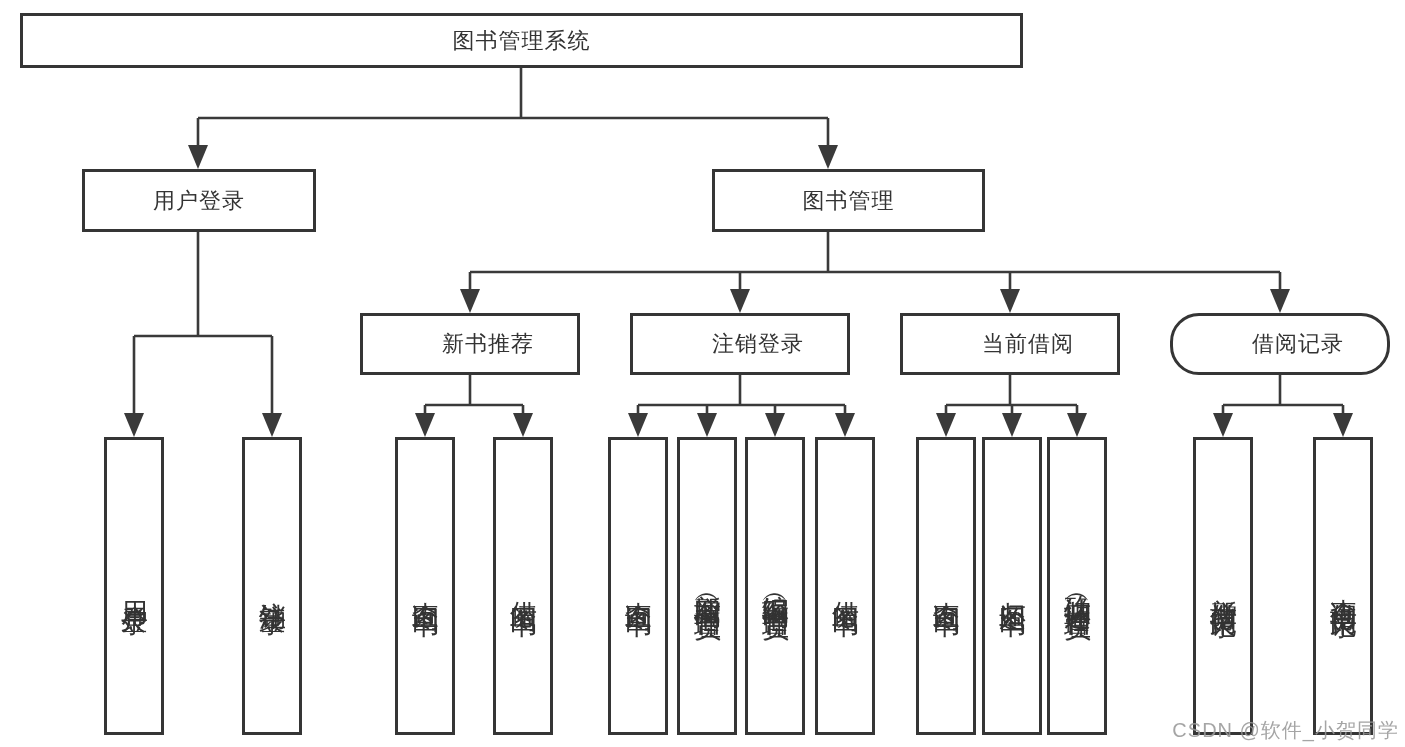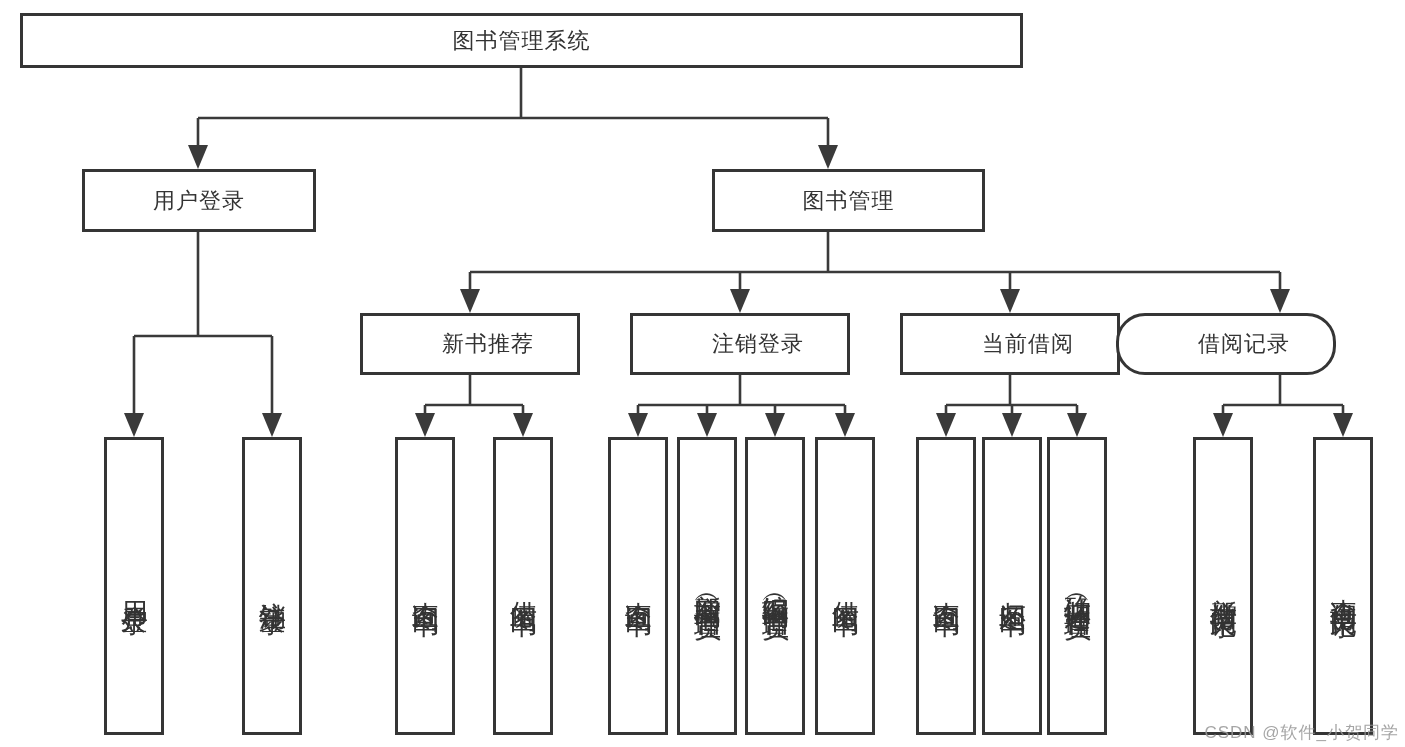--- a/index.html
+++ b/index.html
@@ -37,21 +37,21 @@
     letter-spacing: 1px;
     white-space: nowrap;
   }
   .node-root   { left: 20px;   top: 13px;  width: 1003px; height: 55px; }
   .node-l2a    { left: 82px;   top: 169px; width: 234px;  height: 63px; }
   .node-l2b    { left: 712px;  top: 169px; width: 273px;  height: 63px; }
   .node-l3     { top: 313px;   width: 220px; height: 62px; padding-left: 36px; }
   .node-l3-1   { left: 360px; }
   .node-l3-2   { left: 630px; }
   .node-l3-3   { left: 900px; font-family: Liberation Mono, monospace; }
-  .node-l3-4   { left: 1116px; border-radius: 29px; }
+  .node-l3-4   { left: 1170px; border-radius: 29px; }
   .leaf {
     position: absolute;
     top: 437px;
     width: 60px;
     height: 298px;
     box-sizing: border-box;
     border: 3px solid #353535;
     background: #ffffff;
     display: flex;
     align-items: center;
@@ -76,21 +76,21 @@
   .leaf-8  { left: 815px; }
   .leaf-9  { left: 916px; }
   .leaf-10 { left: 982px; }
   .leaf-11 { left: 1047px; }
   .leaf-12 { left: 1193px; }
   .leaf-13 { left: 1313px; }
   .watermark {
     position: absolute;
     right: 6px;
     bottom: 3px;
-    font-size: 17px;
+    font-size: 20px;
     color: rgba(152, 152, 152, 0.88);
     letter-spacing: 1px;
     z-index: 5;
     white-space: nowrap;
   }
 </style>
 </head>
 <body>
 
 <div class="canvas">

